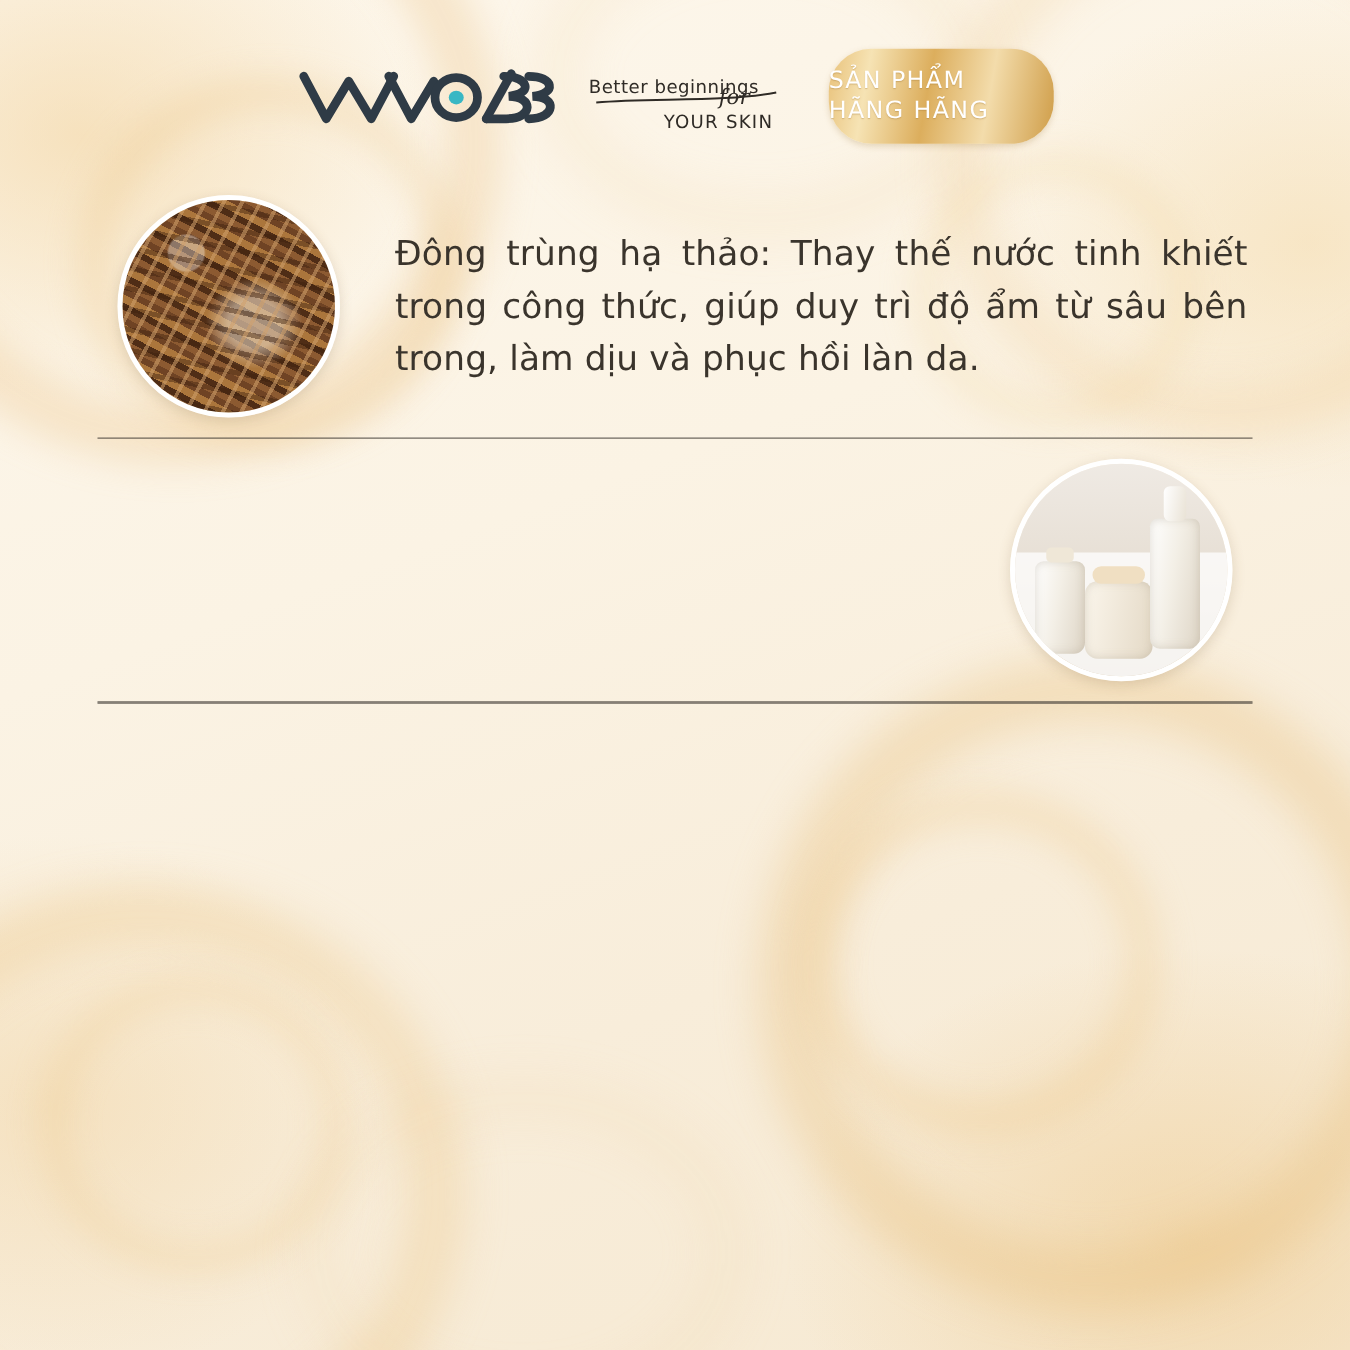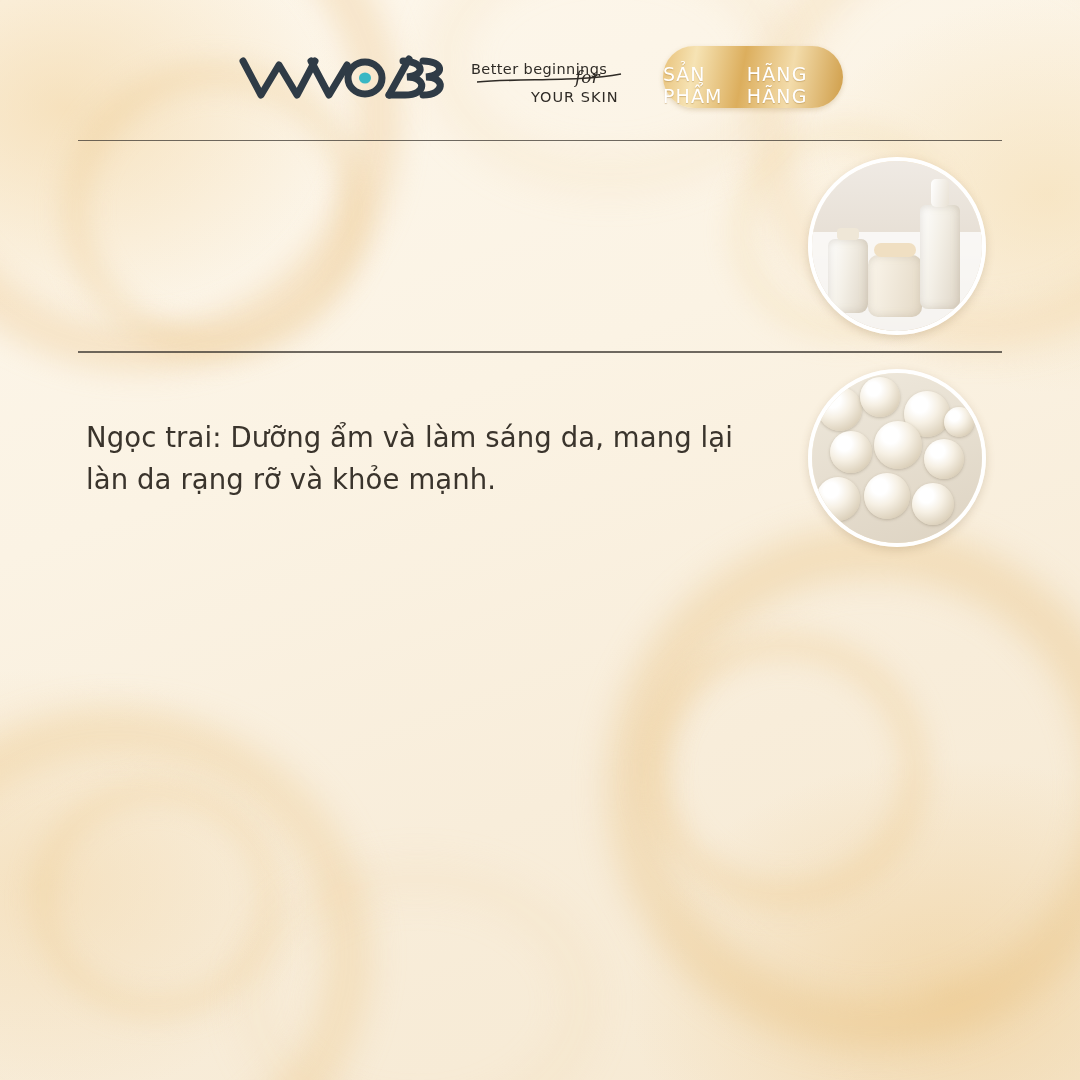--- a/index.html
+++ b/index.html
@@ -119,26 +119,27 @@
     height: 62px;
     display: flex;
     flex-direction: column;
     justify-content: flex-end;
     align-items: center;
   }
   .tagline svg { display: block; }
 
   .badge {
     width: 180px;
-    height: 62px;
+    height: 76px;
     border-radius: 34px;
     background: linear-gradient(100deg, #e8c179 0%, #f6e3b4 18%, #dcae5d 44%, #f3dcab 70%, #cf9d48 100%);
     box-shadow: 0 2px 5px rgba(160,120,50,0.25);
     display: flex;
-    align-items: flex-end;
+    flex-direction: column;
+    align-items: flex-start;
     justify-content: center;
     gap: 2px;
   }
   .badge span {
     display: block;
     color: #ffffff;
     font-size: 19px;
     letter-spacing: 1.1px;
     font-family: "DejaVu Sans", sans-serif;
     text-shadow: 0 1px 1px rgba(150,105,40,0.35);
@@ -314,20 +315,28 @@
     </div>
 
     <div class="badge">
       <span>SẢN PHẨM</span>
       <span>HÃNG HÃNG</span>
     </div>
   </div>
 
   <div class="rows">
 
+    <div class="row">
+      <div class="thumb-wrap">
+        <div class="thumb">
+          <div class="art-cordyceps"></div>
+        </div>
+      </div>
+      <div class="text">Đông trùng hạ thảo: Thay thế nước tinh khiết trong công thức, giúp duy trì độ ẩm từ sâu bên trong, làm dịu và phục hồi làn da.</div>
+    </div>
 
     <div class="divider"></div>
 
     <div class="row reverse">
       <div class="thumb-wrap">
         <div class="thumb">
           <div class="art-milk">
             <div class="milkline"></div>
             <div class="bottle b1"></div>
             <div class="bottle b2"></div>
@@ -335,34 +344,15 @@
           </div>
         </div>
       </div>
     </div>
 
     <div class="divider"></div>
 
 
     <div class="divider"></div>
 
-    <div class="row reverse">
-      <div class="thumb-wrap">
-        <div class="thumb">
-          <div class="art-pearl">
-            <div class="p" style="left:6px;  top:14px; width:44px; height:44px;"></div>
-            <div class="p" style="left:48px; top:4px;  width:40px; height:40px;"></div>
-            <div class="p" style="left:92px; top:18px; width:46px; height:46px;"></div>
-            <div class="p" style="left:18px; top:58px; width:42px; height:42px;"></div>
-            <div class="p" style="left:62px; top:48px; width:48px; height:48px;"></div>
-            <div class="p" style="left:112px;top:66px; width:40px; height:40px;"></div>
-            <div class="p" style="left:4px;  top:104px;width:44px; height:44px;"></div>
-            <div class="p" style="left:52px; top:100px;width:46px; height:46px;"></div>
-            <div class="p" style="left:100px;top:110px;width:42px; height:42px;"></div>
-            <div class="p" style="left:132px;top:34px; width:30px; height:30px;"></div>
-          </div>
-        </div>
-      </div>
-      <div class="text narrow">Ngọc trai: Dưỡng ẩm và làm sáng da, mang lại làn da rạng rỡ và khỏe mạnh.</div>
-    </div>
 
   </div>
 </div>
 
 </body></html>

